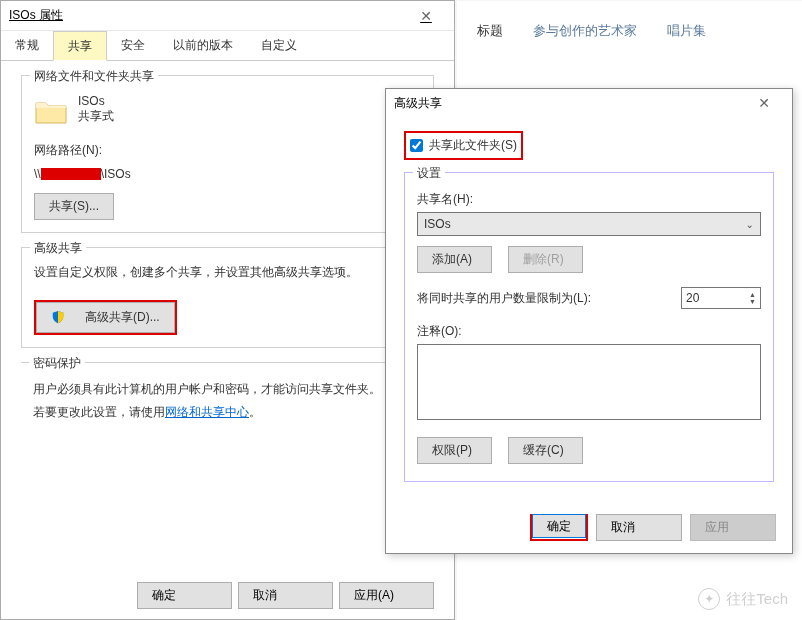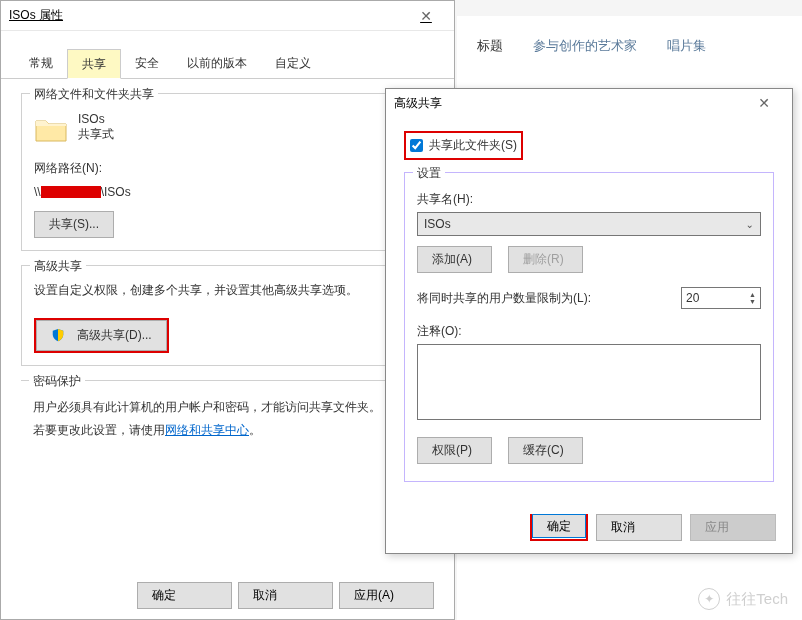--- a/index.html
+++ b/index.html
@@ -1,29 +1,29 @@
 <!DOCTYPE html>
 <html><head>
   <meta charset="utf-8">
   <style>
     * { box-sizing: border-box; margin: 0; padding: 0; font-family: "Microsoft YaHei", "Segoe UI", sans-serif; }
     body { width: 802px; height: 620px; background: #f5f5f5; overflow: hidden; position: relative; }
 
     
-    .bg-header { position: absolute; top: 16px; left: 457px; right: 0; height: 60px; background: #fff; display: flex; align-items: center; padding: 0 20px; gap: 30px; font-size: 13px; color: #5a7a9a; border-bottom: 1px solid #e0e0e0; }
+    .bg-header { position: absolute; top: 1px; left: 457px; right: 0; height: 60px; background: #fff; display: flex; align-items: center; padding: 0 20px; gap: 30px; font-size: 13px; color: #5a7a9a; border-bottom: 1px solid #e0e0e0; }
     .bg-header span:first-child { color: #333; }
     .bg-body { position: absolute; top: 60px; left: 457px; right: 0; bottom: 0; background: #fff; }
 
     
     .props { position: absolute; top: 0; left: 0; width: 455px; height: 620px; background: #fff; border: 1px solid #aaa; }
     .props-titlebar { height: 30px; display: flex; align-items: center; padding: 0 8px; border-bottom: 1px solid #e8e8e8; font-size: 12px; text-decoration: underline; }
     .props-titlebar .title { flex: 1; }
     .close-btn { width: 40px; height: 24px; display: flex; align-items: center; justify-content: center; font-size: 14px; color: #666; cursor: pointer; }
 
-    .tabs { display: flex; height: 30px; border-bottom: 1px solid #ccc; padding-left: 14px; font-size: 12px; margin-top: 18px; }
+    .tabs { display: flex; height: 30px; border-bottom: 1px solid #ccc; padding-left: 0; font-size: 12px; }
     .tab { padding: 6px 14px; cursor: pointer; color: #333; position: relative; }
     .tab.active { background: #fef9c3; border: 1px solid #ccc; border-bottom: 1px solid #fff; margin-bottom: -1px; }
 
     .props-body { padding: 14px 20px; font-size: 12px; color: #333; height: 500px; overflow: hidden; }
     .section { border: 1px solid #d0d0d0; padding: 12px; margin-bottom: 14px; position: relative; }
     .section-title { position: absolute; top: -8px; left: 8px; background: #fff; padding: 0 4px; font-size: 12px; }
 
     .folder-row { display: flex; align-items: flex-start; gap: 10px; margin: 6px 0 12px; }
     .folder-icon { width: 34px; height: 34px; position: relative; }
     .folder-icon svg { width: 34px; height: 34px; }
@@ -31,21 +31,21 @@
 
     .btn { background: #e1e1e1; border: 1px solid #adadad; padding: 4px 14px; font-size: 12px; cursor: pointer; min-width: 75px; text-align: left; }
     .btn-wide { min-width: 95px; }
     .btn.default { border: 1px solid #0078d7; }
     .link { color: #0066cc; text-decoration: underline; cursor: pointer; }
     .small-btn { display: inline-block; margin-top: 6px; }
 
     .props-footer { position: absolute; bottom: 10px; right: 20px; display: flex; gap: 6px; }
     .redbox-inner { display: inline-block; border: 2px solid #d00; }
 
-    .shield-btn { display: flex; align-items: center; gap: 12px; padding: 6px 14px; background: #e1e1e1; border: 1px solid #adadad; cursor: pointer; font-size: 12px; }
+    .shield-btn { display: flex; align-items: center; gap: 20px; padding: 6px 14px; background: #e1e1e1; border: 1px solid #adadad; cursor: pointer; font-size: 12px; }
     .shield-icon { width: 14px; height: 14px; }
 
     .section p { line-height: 1.8; margin: 2px 0; }
 
     
     .adv { position: absolute; top: 88px; left: 385px; width: 408px; height: 466px; background: #fff; border: 1px solid #888; box-shadow: 2px 2px 8px rgba(0,0,0,0.2); }
     .adv-titlebar { height: 28px; display: flex; align-items: center; padding: 0 8px; font-size: 12px; }
     .adv-titlebar .title { flex: 1; }
     .adv-body { padding: 14px 18px; font-size: 12px; color: #333; }
     .cb-row { display: flex; align-items: center; gap: 6px; padding: 4px; }

